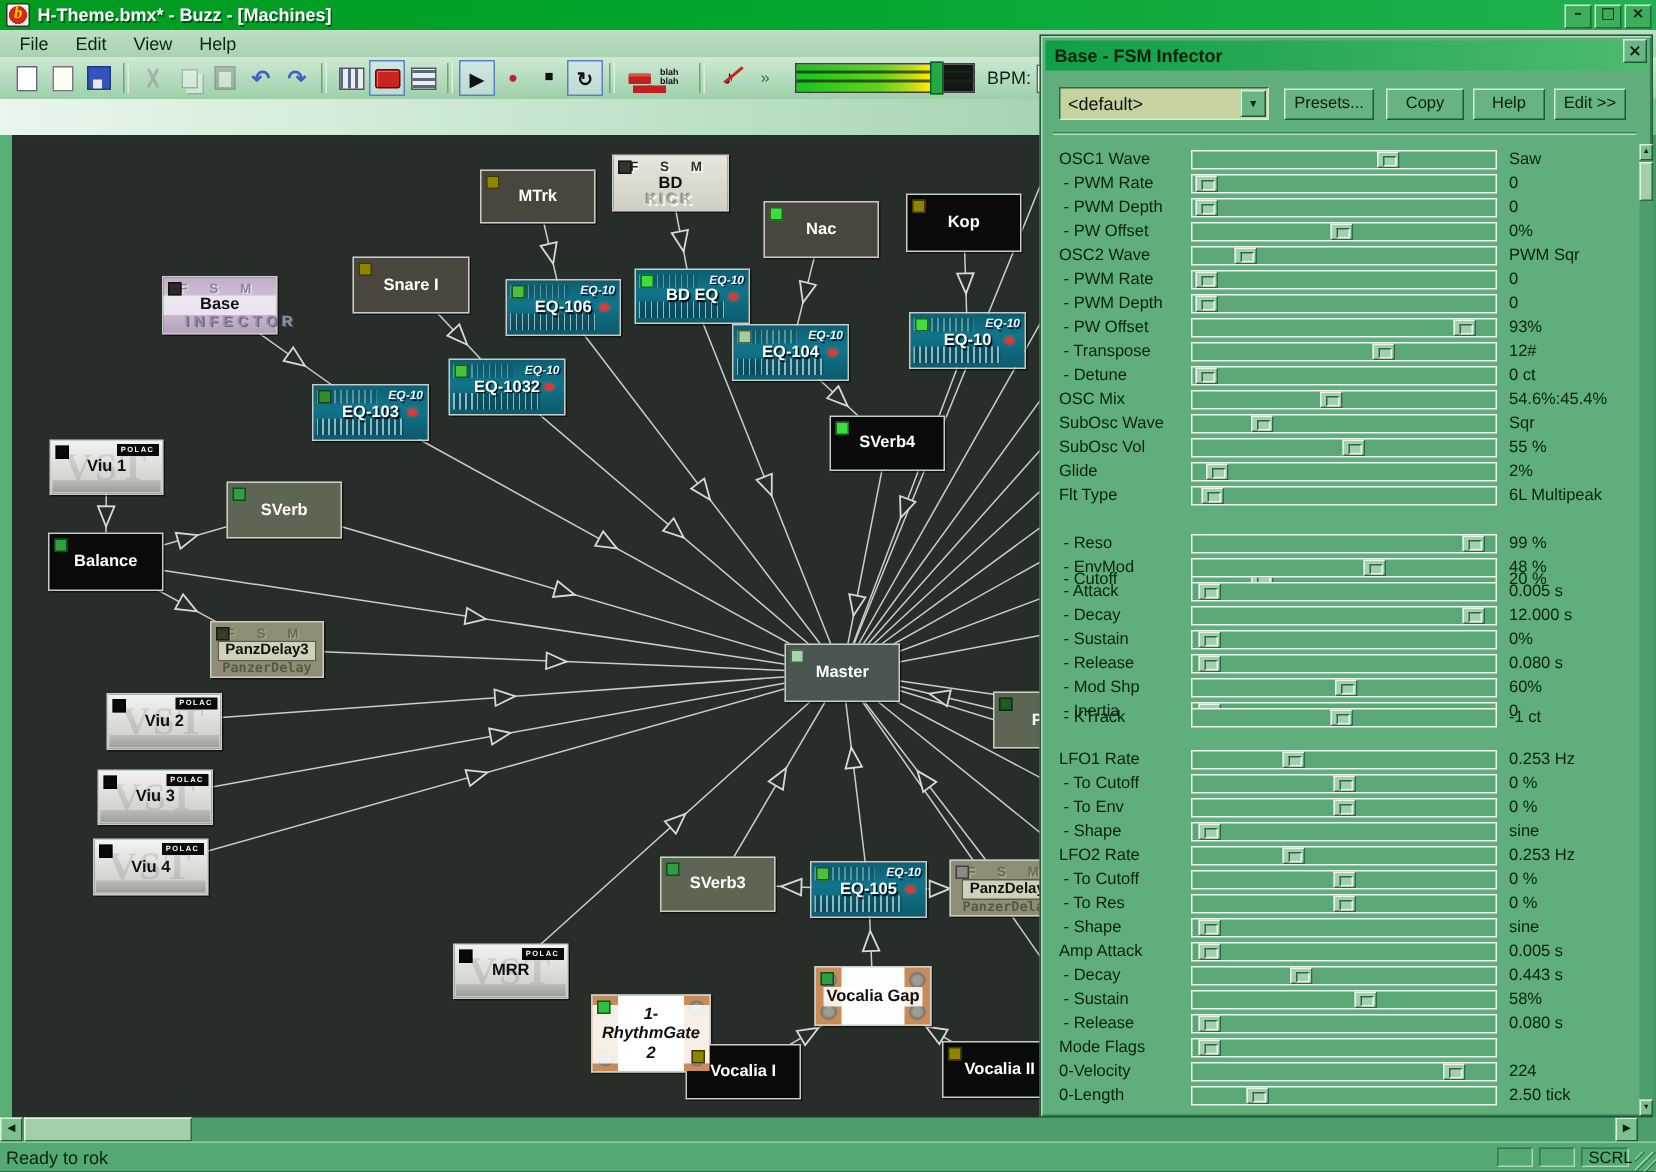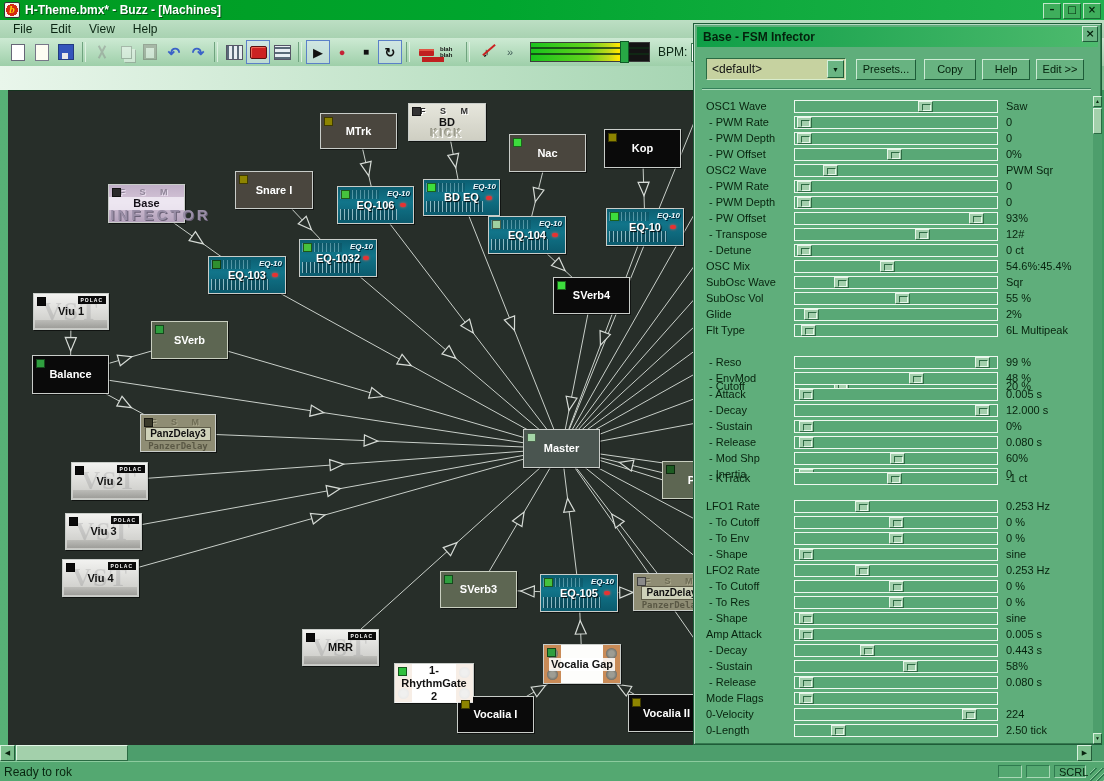--- a/index.html
+++ b/index.html
@@ -75,21 +75,21 @@
   .skin-olive{background:#5d6652;border-color:#c9cfc0;}
   .skin-eq10{background:linear-gradient(#0c5f72,#11758a 42%,#0b5b6e);text-shadow:1px 1px 1px #000;}
   .skin-eq10 .stripes{position:absolute;left:2px;right:16px;bottom:3px;height:11px;background:repeating-linear-gradient(90deg,rgba(225,240,245,.6) 0 1px,rgba(8,38,48,.35) 1px 4px);z-index:1;}
   .skin-eq10 .stripes.top{top:3px;bottom:auto;right:34px;height:9px;opacity:.55;}
   .skin-eq10 .eqbadge{position:absolute;top:2px;right:3px;font:italic bold 8px "Liberation Sans",sans-serif;color:#eaf6fa;text-shadow:1px 1px 0 #023;z-index:2;}
   .skin-eq10 .eqled{position:absolute;right:7px;top:50%;margin-top:-2px;width:6px;height:4px;background:#e63333;border-radius:2px;box-shadow:0 0 3px #ff5544;z-index:2;}
   .fsm-top{font-weight:bold;font-size:9px;letter-spacing:6px;line-height:10px;}
   .skin-infector{background:linear-gradient(#c0afc7,#d4c4d7 45%,#b4a2bc);color:#141018;justify-content:space-between;padding:2px 0;}
   .skin-infector .fsm-top{color:#8f8598;text-shadow:1px 1px 0 #eadfef;}
   .skin-infector .mlabel{background:rgba(246,241,249,.75);align-self:stretch;}
-  .skin-infector .fsm-bottom{font-size:15px;letter-spacing:3px;color:#998ea6;text-shadow:1px 1px 0 #6b6277;line-height:10px;margin-left:28px;}
+  .skin-infector .fsm-bottom{font-size:10px;letter-spacing:3px;color:#998ea6;text-shadow:1px 1px 0 #6b6277;line-height:10px;margin-left:28px;}
   .skin-kick{background:linear-gradient(#e6e6dc,#cfcfc3);color:#111;justify-content:space-between;padding:2px 0;}
   .skin-kick .fsm-top{color:#2e2e2e;text-shadow:1px 1px 0 #fff;}
   .skin-kick .fsm-bottom{font-size:10px;letter-spacing:2px;color:#b4b4a6;text-shadow:1px 1px 0 #fff,-1px -1px 0 #8d8d7e;line-height:10px;}
   .skin-panzer{background:#8f8d74;color:#111;justify-content:space-between;padding:2px 0;}
   .skin-panzer .fsm-top{color:#6e6c55;text-shadow:1px 1px 0 #aaa88d;}
   .skin-panzer .mlabel{background:#ced1b9;border:1px solid #5f5d49;font-size:10px;line-height:12px;padding:0 4px;}
   .skin-panzer .fsm-bottom{font:bold 9px "DejaVu Sans Mono",monospace;color:#5a5845;line-height:10px;}
   .skin-vst{background:linear-gradient(#f2f2f0,#c7c7c3);color:#111;}
   .skin-vst .vst-wm{position:absolute;inset:0;display:flex;align-items:center;justify-content:center;font:bold 26px "Liberation Serif",serif;color:rgba(50,50,55,.13);letter-spacing:2px;z-index:1;}
   .skin-vst .vst-badge{position:absolute;top:2px;right:2px;background:#0a0a0a;color:#fff;font:bold 5px "Liberation Sans",sans-serif;letter-spacing:1px;padding:1px 3px;z-index:2;}
@@ -472,21 +472,21 @@
           <span class="fsm-top" data-interactable="false">F S M</span>
           <span class="mlabel" data-interactable="false">PanzDelay</span>
           <span class="fsm-bottom" data-interactable="false">PanzerDelay</span>
         </div>
         <div class="machine skin-speaker" data-interactable="true" style="left: 535px; top: 553px; width: 78px; height: 40px;">
           <span class="led" data-interactable="false" style="background: rgb(47, 159, 63);"></span>
           <span class="spk l" data-interactable="false"></span>
           <span class="spk r" data-interactable="false"></span>
           <span class="mlabel" data-interactable="false">Vocalia Gap</span>
         </div>
-        <div class="machine skin-speaker" data-interactable="true" style="left: 386px; top: 572px; width: 80px; height: 40px;">
+        <div class="machine skin-speaker" data-interactable="true" style="left: 386px; top: 572px; width: 80px; height: 52px; font-style: italic;">
           <span class="led" data-interactable="false" style="background: rgb(47, 191, 63);"></span>
           <span class="spk l" data-interactable="false"></span>
           <span class="spk r" data-interactable="false"></span>
           <span class="mlabel" data-interactable="false">1-RhythmGate 2</span>
         </div>
         <div class="machine skin-black" data-interactable="true" style="left: 449px; top: 605px; width: 77px; height: 37px;">
           <span class="led" data-interactable="false" style="background: rgb(141, 132, 0);"></span>
           <span class="mlabel" data-interactable="false">Vocalia I</span>
         </div>
         <div class="machine skin-black" data-interactable="true" style="left: 620px; top: 603px; width: 77px; height: 38px;">

